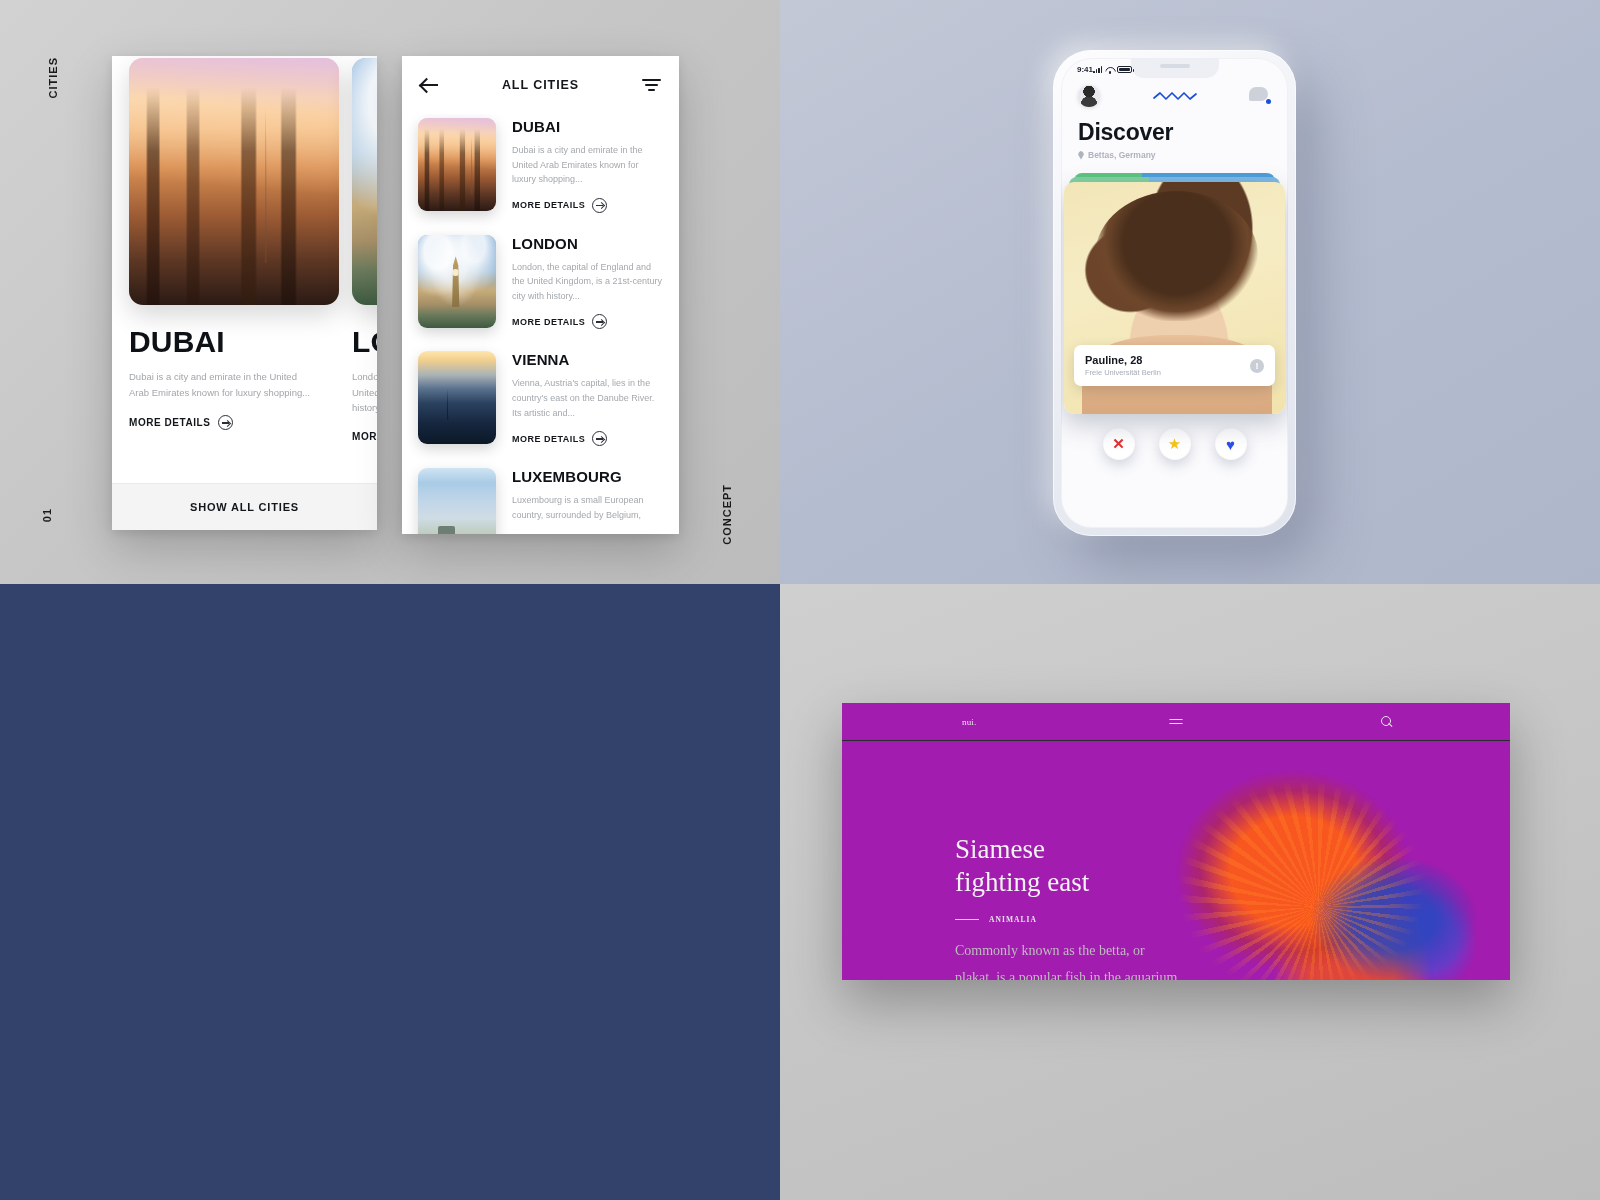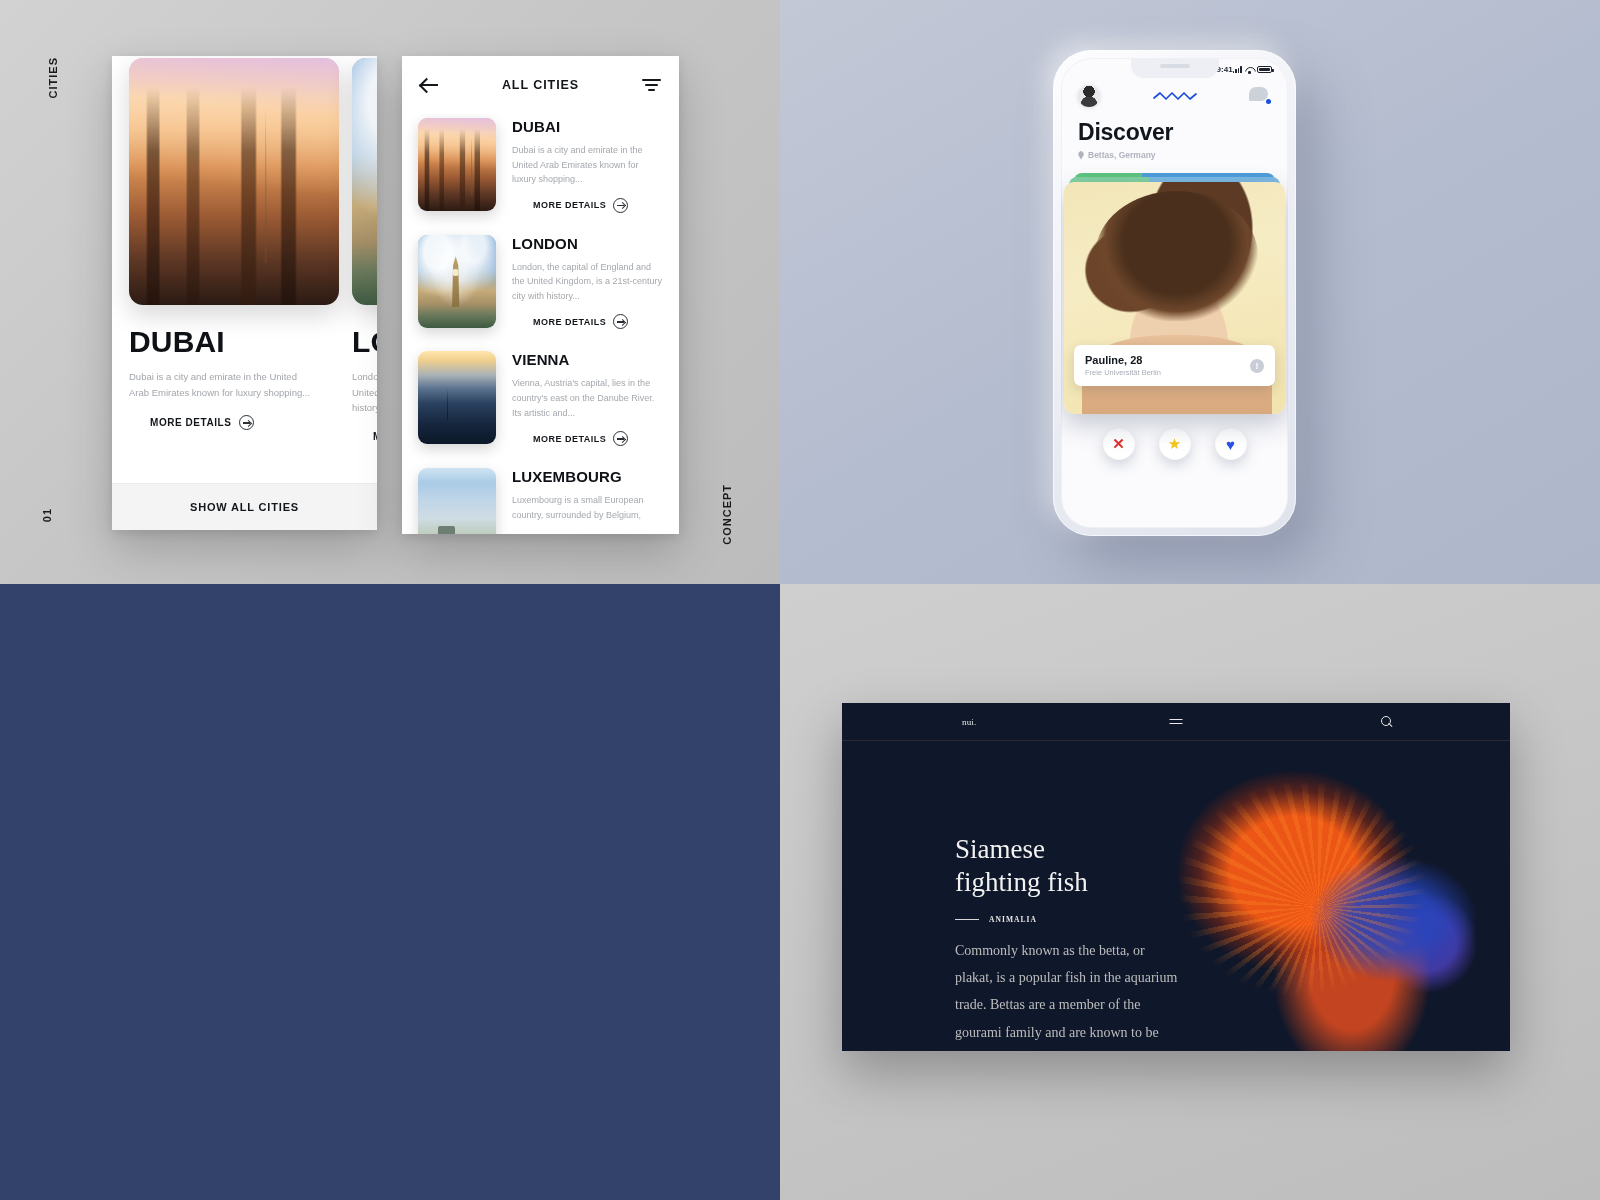--- a/index.html
+++ b/index.html
@@ -106,21 +106,21 @@
   .bigben { position:absolute; left:40%; bottom:22%; width:13px; height:55%;
             background:linear-gradient(0deg,#8a7242,#c2a368); clip-path:polygon(22% 100%,78% 100%,70% 18%,50% 0,30% 18%); }
   .bigben:after{ content:""; position:absolute; left:50%; top:26%; width:7px; height:7px;
                  margin-left:-3.5px; border-radius:50%; background:#f6eccd; }
 
   .city-block { padding:14px 17px 0; }
   .city-name  { font-size:30px; font-weight:bold; letter-spacing:.005em;
                 color:#0e1116; line-height:1; font-stretch:condensed; }
   .city-desc  { margin-top:12px; font-size:9.5px; line-height:1.65; color:#a2a6ab; }
   .more-row   { display:flex; align-items:center; gap:8px; margin-top:15px; }
-  .more-txt   { font-size:10px; font-weight:bold; letter-spacing:.055em; color:#12161b;margin-left:21px; }
+  .more-txt   { font-size:10px; font-weight:bold; letter-spacing:.055em; color:#12161b; }
   .circ-arrow { width:15px; height:15px; border-radius:50%; border:1.3px solid #2a2f36;
                 position:relative; flex:none; }
   .circ-arrow:before{ content:""; position:absolute; left:3px; top:6px; width:7px; height:1.3px; background:#2a2f36; }
   .circ-arrow:after { content:""; position:absolute; left:5.5px; top:4.3px; width:4px; height:4px;
                       border-top:1.3px solid #2a2f36; border-right:1.3px solid #2a2f36; transform:rotate(45deg); }
 
   .col-pair { display:flex; }
   .col-pair > div { width:223px; flex:none; }
 
   .show-all-bar {
@@ -159,21 +159,21 @@
     padding:8px;
   }
   #phone-discover .glass {
     width:100%; height:100%; border-radius:31px; background:#fbfbfd; overflow:hidden; position:relative;
     box-shadow:inset 0 0 0 1px rgba(0,0,0,.04);
   }
   .notch { position:absolute; left:50%; top:0; transform:translateX(-50%);
            width:88px; height:20px; background:#edeff4; border-radius:0 0 13px 13px; }
   .notch:after{ content:""; position:absolute; left:50%; top:6px; transform:translateX(-50%);
                 width:30px; height:4px; border-radius:3px; background:#d7dbe4; }
-  .statusbar { display:flex; align-items:center; justify-content:flex-end;
+  .statusbar { display:flex; align-items:center; justify-content:flex-start;
                padding:7px 16px 0; font-size:8px; font-weight:bold; color:#1d2430; }
   .sb-icons { display:flex; align-items:center; gap:3px; }
   .bars { display:flex; align-items:flex-end; gap:1px; height:7px; }
   .bars i { width:1.6px; background:#1d2430; border-radius:.5px; }
   .bars i:nth-child(1){height:2.5px}.bars i:nth-child(2){height:4px}
   .bars i:nth-child(3){height:5.5px}.bars i:nth-child(4){height:7px}
   .wifi { width:9px; height:7px; position:relative; }
   .wifi:before{ content:""; position:absolute; left:0; top:1px; width:9px; height:9px;
     border:1.5px solid #1d2430; border-radius:50%;
     clip-path:polygon(0 0,100% 0,100% 42%,0 42%); }
@@ -236,22 +236,22 @@
   .action-row { display:flex; justify-content:center; gap:24px; margin-top:14px; }
   .act-btn { width:32px; height:32px; border-radius:50%; background:#fff;
     box-shadow:0 5px 13px rgba(80,90,120,.25), inset 0 0 0 1px rgba(0,0,0,.02);
     display:flex; align-items:center; justify-content:center; font-size:15px; }
   .act-x { color:#e03131; font-weight:bold; }
   .act-star { color:#f5c518; }
   .act-heart { color:#2b50e8; }
 
   
   #site {
-    position:absolute; left:842px; top:703px; width:668px; height:348px;
-    background:#0f172a; box-shadow:0 22px 50px rgba(0,0,0,.28);
+    position:absolute; left:842px; top:703px; width:668px; height:277px;
+    background:#a21caf; box-shadow:0 22px 50px rgba(0,0,0,.28);
     overflow:hidden;
   }
   .site-nav { height:38px; border-bottom:1px solid #2a2b2e; display:flex; align-items:center;
               position:relative; color:#e7e7e7; }
   .site-logo { position:absolute; left:120px; font-size:9px; letter-spacing:.02em;
                font-family:"Liberation Serif", serif; }
   .site-burger { position:absolute; left:50%; transform:translateX(-50%); width:13px; }
   .site-burger i { display:block; height:1.4px; background:#e7e7e7; margin:2.6px 0; }
   .site-search { position:absolute; right:118px; width:11px; height:11px; }
   .site-search:before{ content:""; position:absolute; left:0; top:0; width:8px; height:8px;
@@ -473,21 +473,21 @@
           <i></i>
           <i></i>
         </div>
       <div class="site-search"></div>
     </div>
     <div class="site-body">
       <div class="fish"></div>
       <div class="site-copy">
         <div class="site-h1">
           <div>Siamese</div>
-          <div>fighting fish</div>
+          <div>fighting east</div>
         </div>
         <div class="site-kicker">
           <span class="rule"></span>
           <span class="kt">ANIMALIA</span>
         </div>
         <div class="site-p">Commonly known as the betta, or plakat, is a popular fish in the aquarium trade. Bettas are a member of the gourami family and are known to be highly territorial.</div>
         <div class="site-cta"></div>
       </div>
     </div>
   </div>

